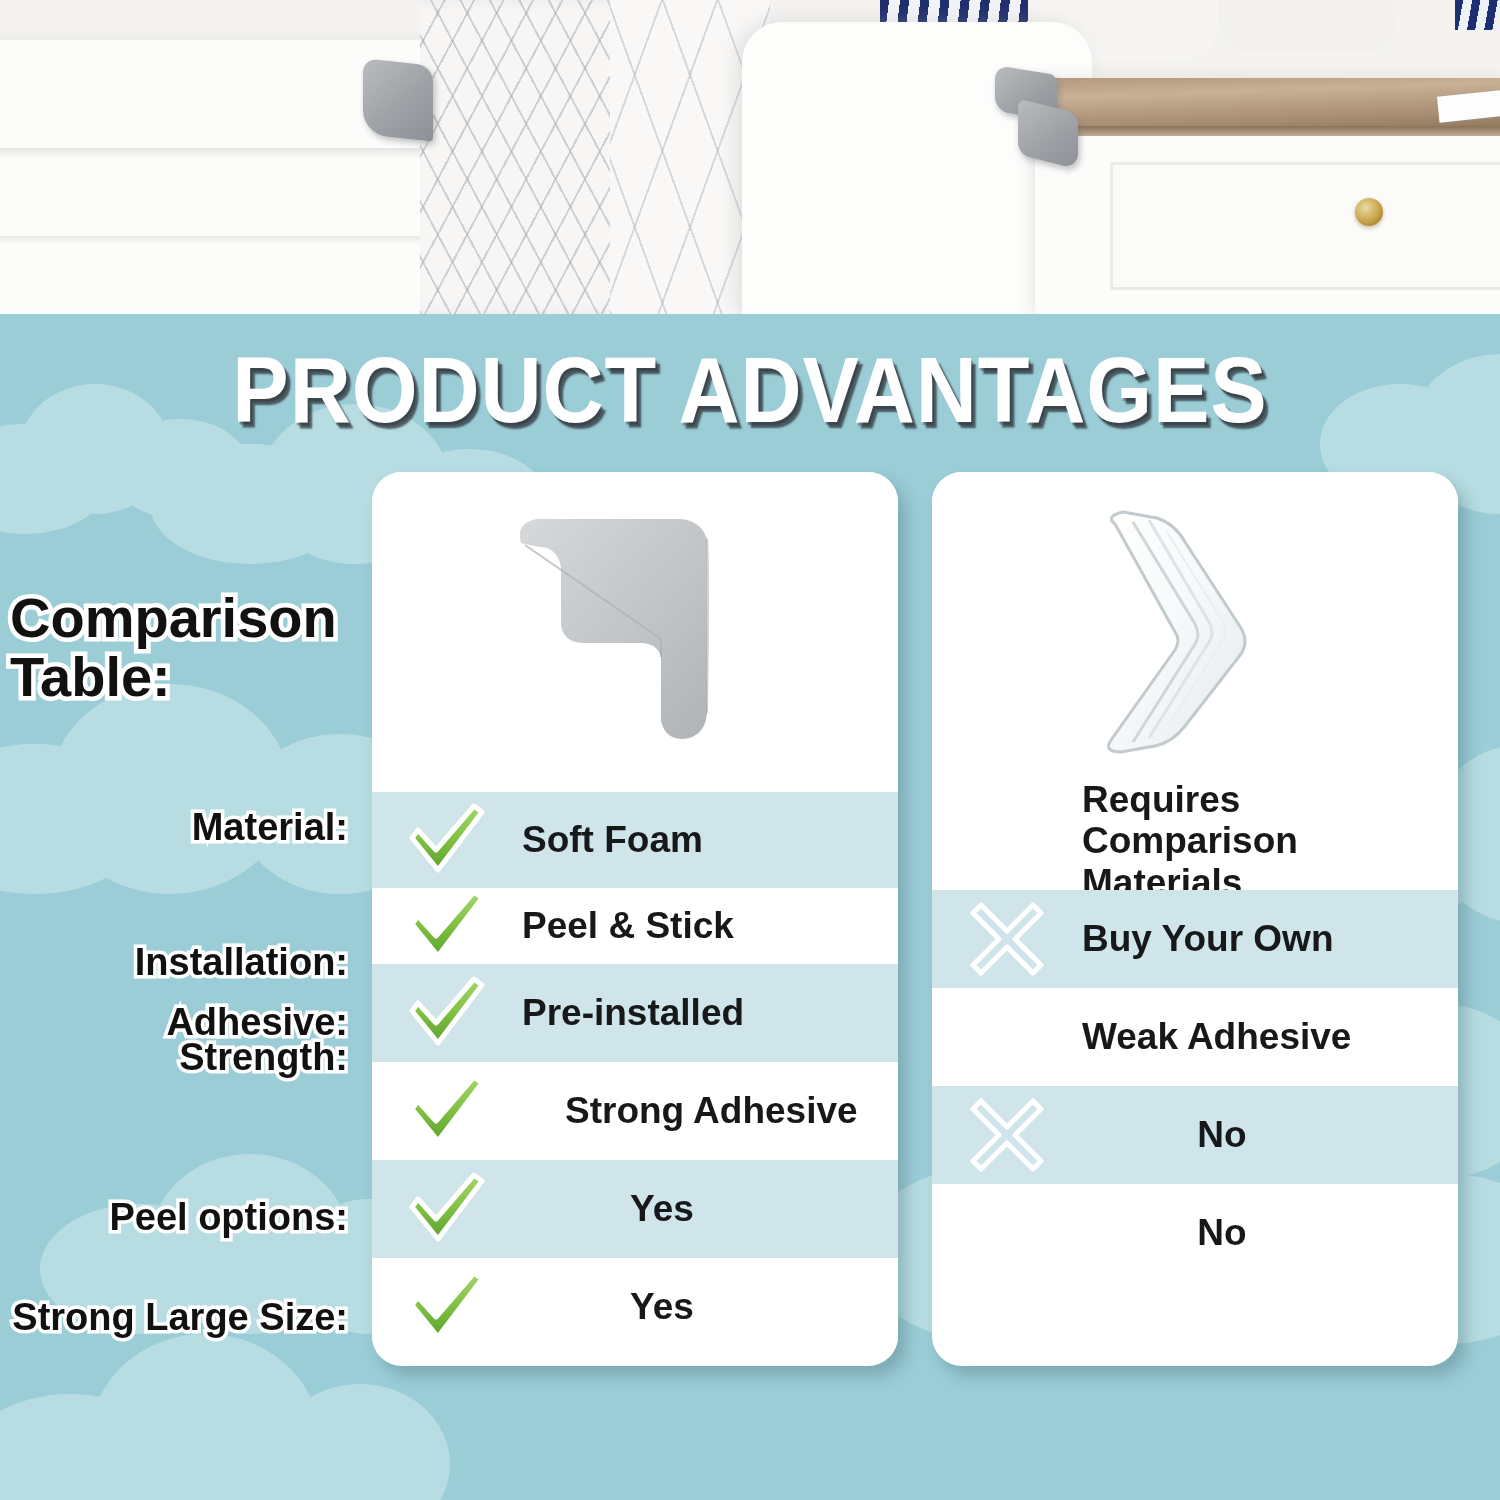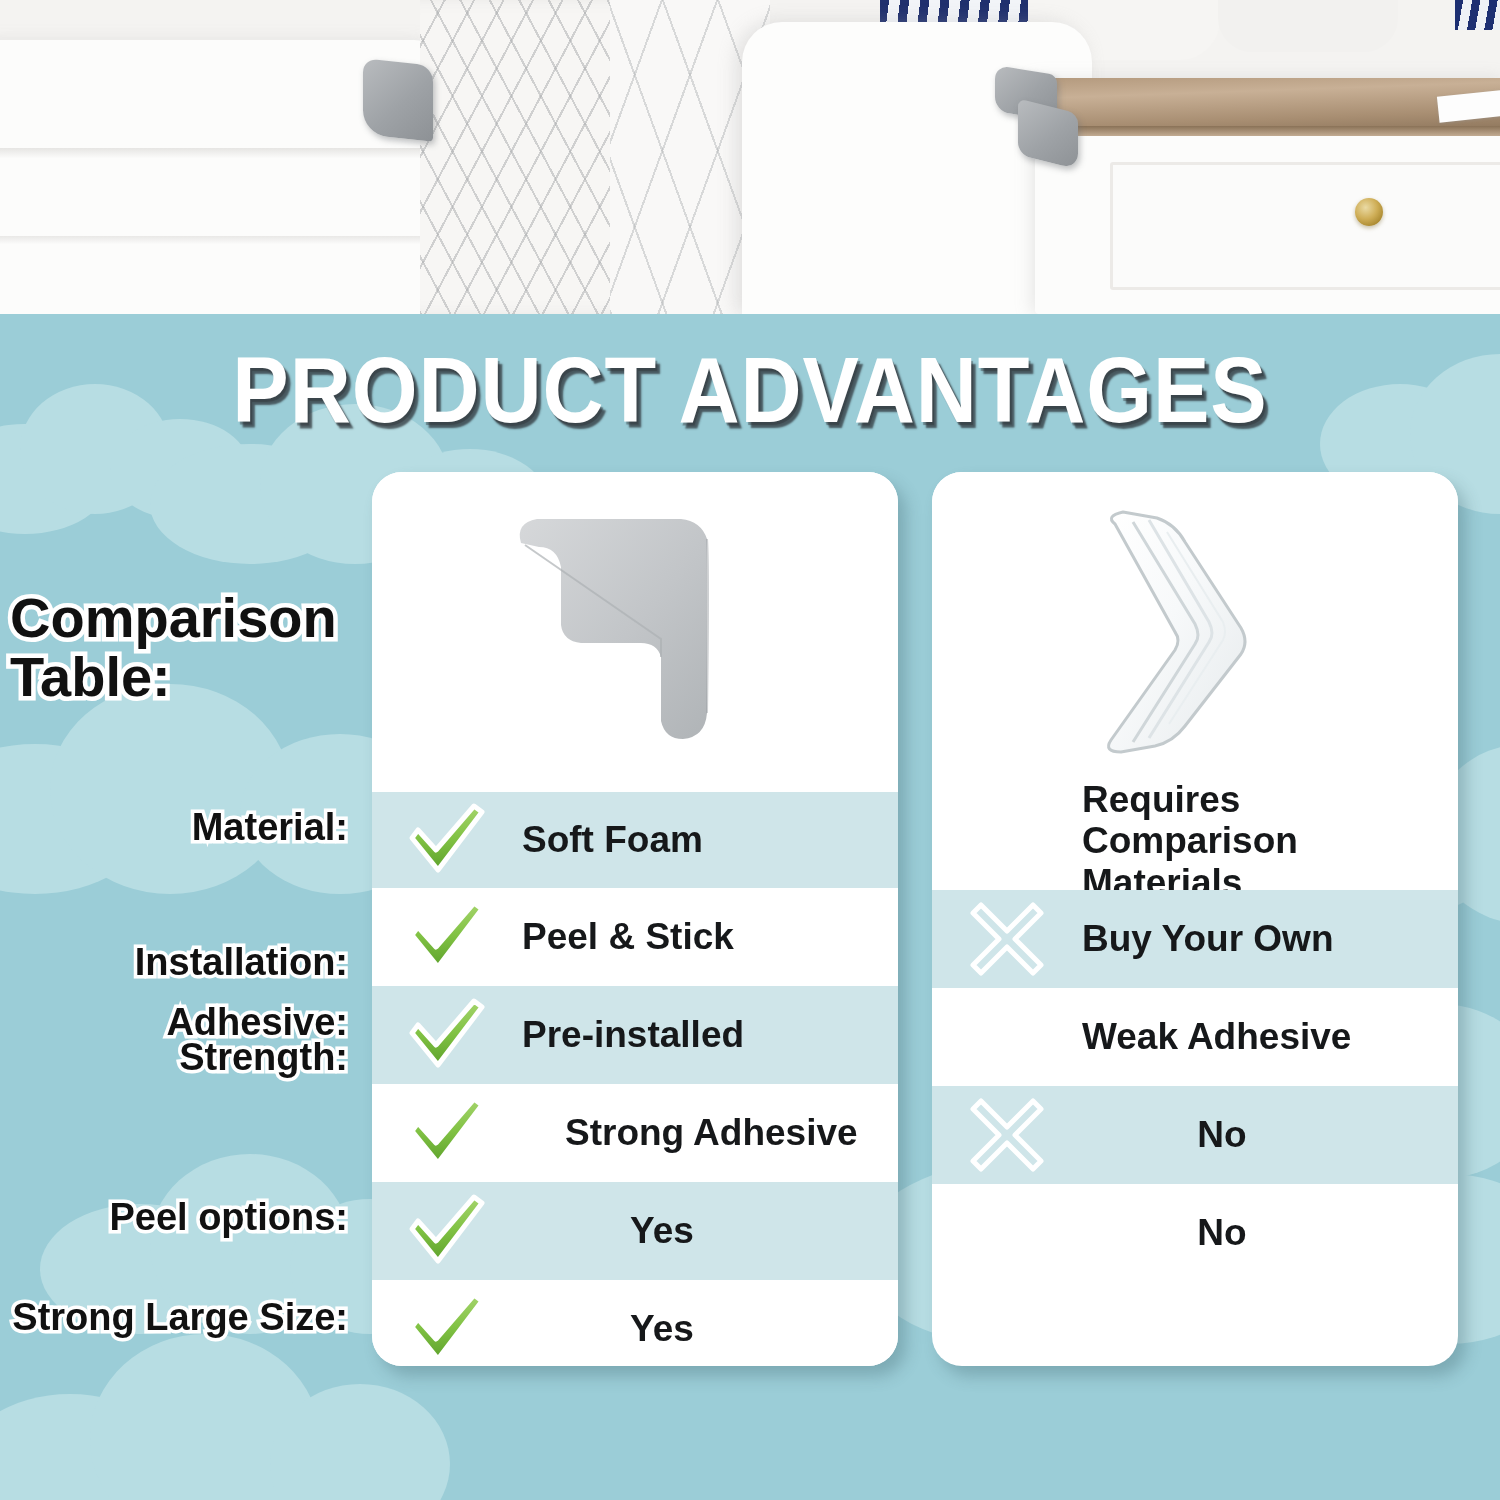--- a/index.html
+++ b/index.html
@@ -214,21 +214,21 @@
                   <stop offset="50%" stop-color="#81c244"></stop>
                   <stop offset="100%" stop-color="#5ea22c"></stop>
             </linearGradient>
               </defs>
             <path d="M8 38 L14 30 L32 50 L70 6 L78 12 L34 70 Z" fill="url(#ck1)" stroke="#ffffff" stroke-width="5" stroke-linejoin="round"></path>
           </svg>
         </span>
         <span class="rtext">Soft Foam</span>
       </div>
 
-      <div class="row plain" style="height:98px;">
+      <div class="row plain" style="height:76px;">
         <span class="ico" style="width:150px;">
           <svg width="86" height="80" viewBox="0 0 86 80">
             <path d="M8 38 L14 30 L32 50 L70 6 L78 12 L34 70 Z" fill="url(#ck1)" stroke="#ffffff" stroke-width="5" stroke-linejoin="round"></path>
           </svg>
         </span>
         <span class="rtext">Peel &amp; Stick</span>
       </div>
 
       <div class="row alt" style="height:98px;">
         <span class="ico" style="width:150px;">

